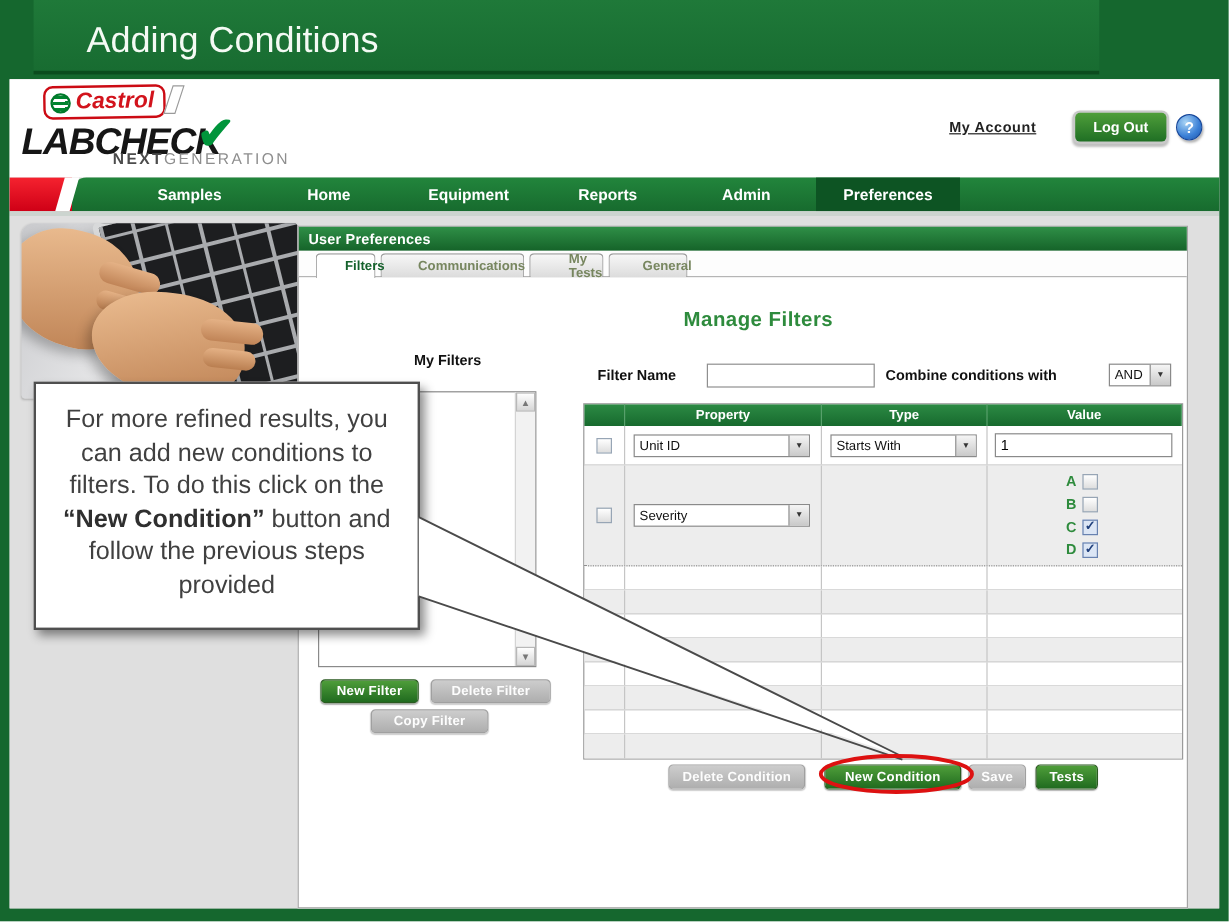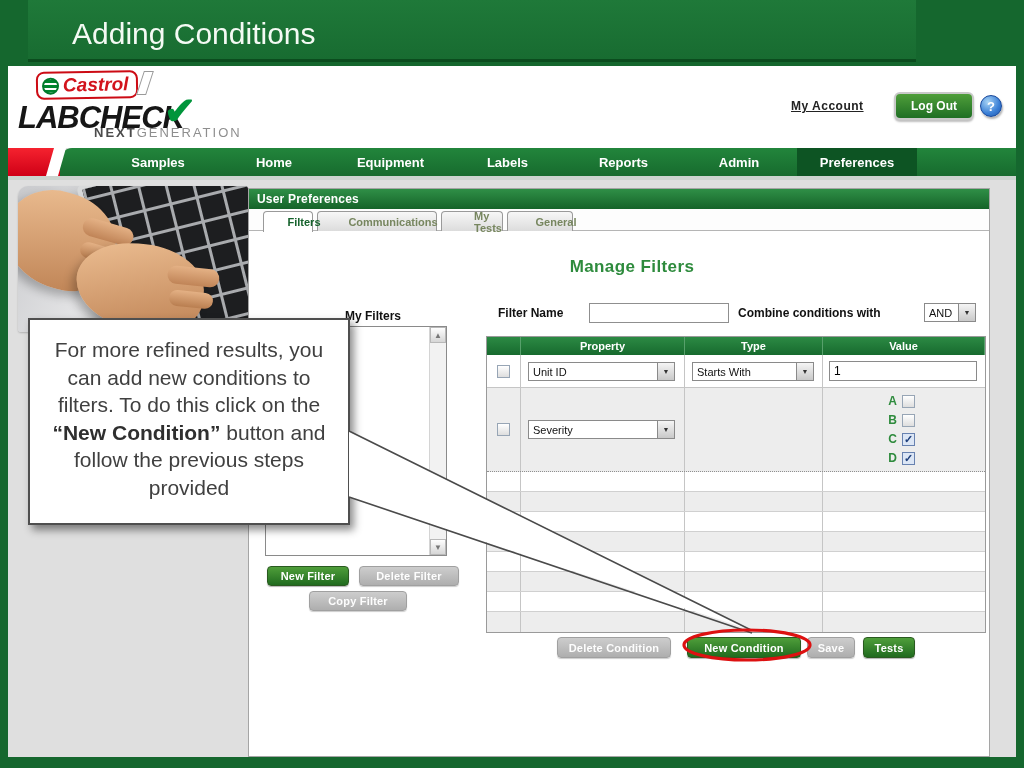--- a/index.html
+++ b/index.html
@@ -85,21 +85,21 @@
     background:linear-gradient(#f7f7f7,#dcdcdc); color:#77865f;padding-left:32px; }
   .tab.active { background:#fff; color:#15622c; height:21px; z-index:2; }
   .tab-filters { left:14px; width:50px; }
   .tab-comms { left:68px; width:120px; }
   .tab-mytests { left:192px; width:62px; }
   .tab-general { left:258px; width:66px; }
 
   .manage-heading { position:absolute; left:0; top:68px; width:100%; text-align:center;
     color:#2e8b3d; font-size:17px; font-weight:bold; letter-spacing:.4px;padding-left:26px; }
 
-  .my-filters-label { position:absolute; left:96px; top:120px; font-size:12px; font-weight:bold; color:#111; }
+  .my-filters-label { position:absolute; left:96px; top:104px; font-size:12px; font-weight:bold; color:#111; }
   .listbox { position:absolute; left:16px; top:137px; width:182px; height:230px; background:#fff; border:1px solid #8a8a8a; }
   .lb-scroll { position:absolute; right:0; top:0; width:17px; height:100%; background:#f2f2f2; border-left:1px solid #d4d4d4; }
   .lb-arrow { position:absolute; left:0; width:16px; height:16px; background:linear-gradient(#fefefe,#d6d6d6);
     border:1px solid #b8b8b8; color:#777; font-size:8px; display:flex; align-items:center; justify-content:center; cursor:pointer; }
   .lb-arrow.up { top:0; }
   .lb-arrow.down { bottom:0; }
 
   .filter-name-label { position:absolute; left:249px; top:117px; font-size:12px; font-weight:bold; color:#111; }
   .filter-name-input { position:absolute; left:340px; top:114px; width:140px; height:20px; border:1px solid #8f8f8f; font-size:12px; padding:0 4px; }
   .combine-label { position:absolute; left:489px; top:117px; font-size:12px; font-weight:bold; color:#111; }
@@ -195,21 +195,20 @@
       <div class="help-circle">?</div>
     </div>
 
     <div class="nav">
       <div class="nav-red"></div>
       <div class="nav-green">
         <div class="nav-spacer"></div>
         <div class="nav-item" style="width:116px">Samples</div>
         <div class="nav-item" style="width:116px">Home</div>
         <div class="nav-item" style="width:117px">Equipment</div>
-        <div class="nav-item" style="width:117px">Labels</div>
         <div class="nav-item" style="width:115px">Reports</div>
         <div class="nav-item" style="width:116px">Admin</div>
         <div class="nav-item active" style="width:120px">Preferences</div>
       </div>
       <div class="nav-swoosh"></div>
     </div>
     <div class="strip"></div>
 
     <div class="content-bg"></div>
 

